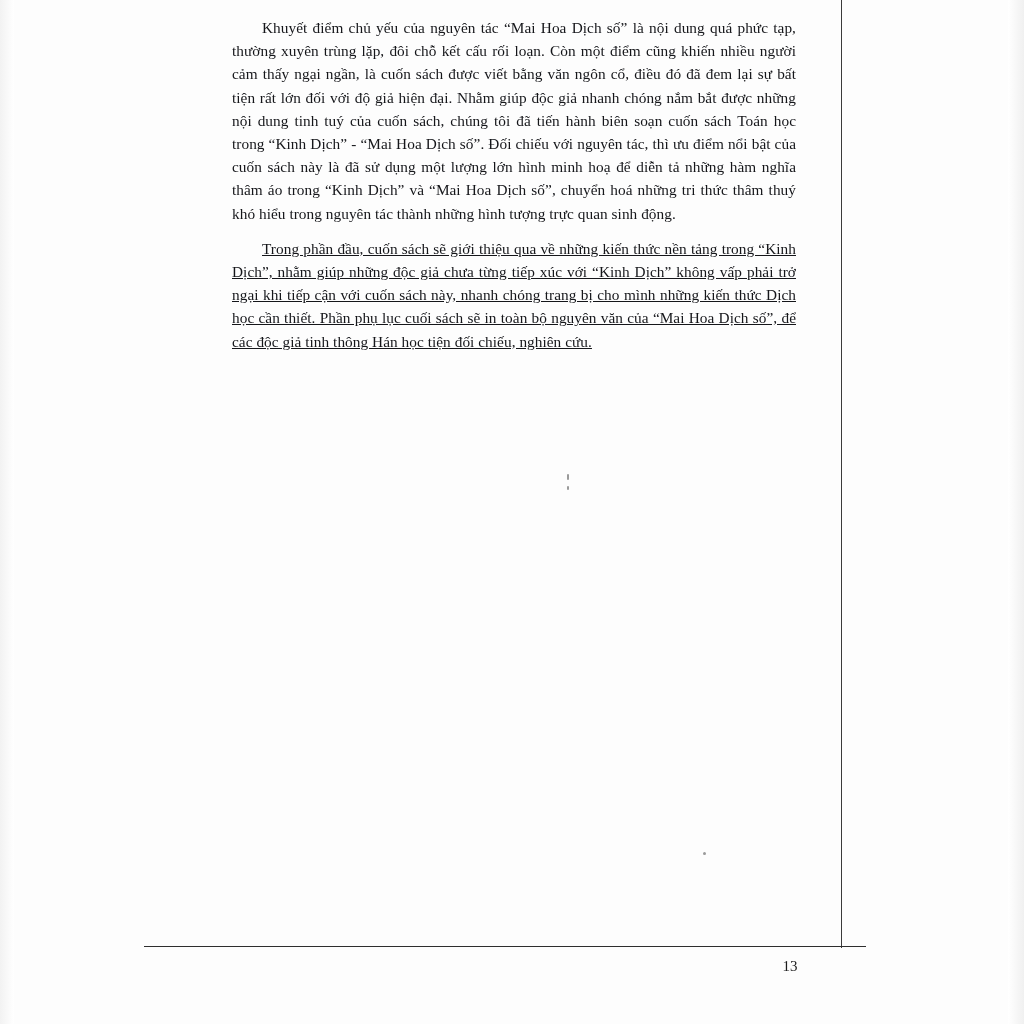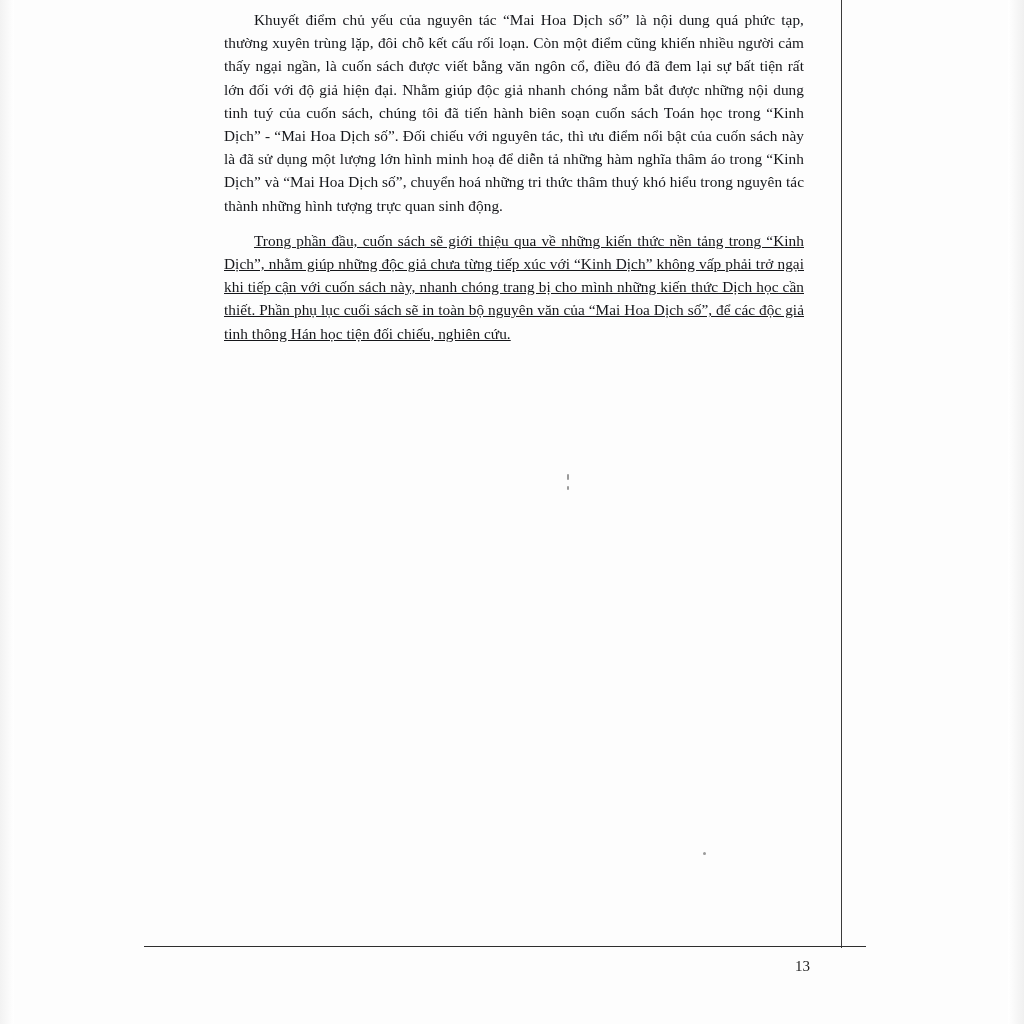--- a/index.html
+++ b/index.html
@@ -41,21 +41,21 @@
     left: 224px;
     top: 8px;
     width: 580px;
     text-align: justify;
     color: #15161a;
     font-size: 15.3px;
     line-height: 23.2px;
     letter-spacing: 0.05px;
   }
   .para {
-    margin: 0;
+    margin: 8px;
     text-indent: 30px;
     text-align: justify;
   }
   .para + .para {
     margin-top: 12px;
     text-decoration: underline;
   }
   
   .vrule {
     position: absolute;
@@ -83,21 +83,21 @@
   .speck.s1 { left: 567px; top: 474px; width: 2px; height: 6px; border-radius: 1px; }
   .speck.s2 { left: 567px; top: 486px; width: 2px; height: 4px; border-radius: 1px; }
   .speck.s3 { left: 703px; top: 852px; width: 3px; height: 3px; }
   .page-number {
     position: absolute;
     left: 770px;
     top: 958px;
     width: 40px;
     font-size: 15px;
     color: #1b1b1b;
-    text-align: right;
+    text-align: center;
     font-family: "Liberation Serif", serif;
   }
 </style>
 </head>
 <body>
 
 <div class="page">
 
   <div class="page-edge-left"></div>
   <div class="page-edge-right"></div>

